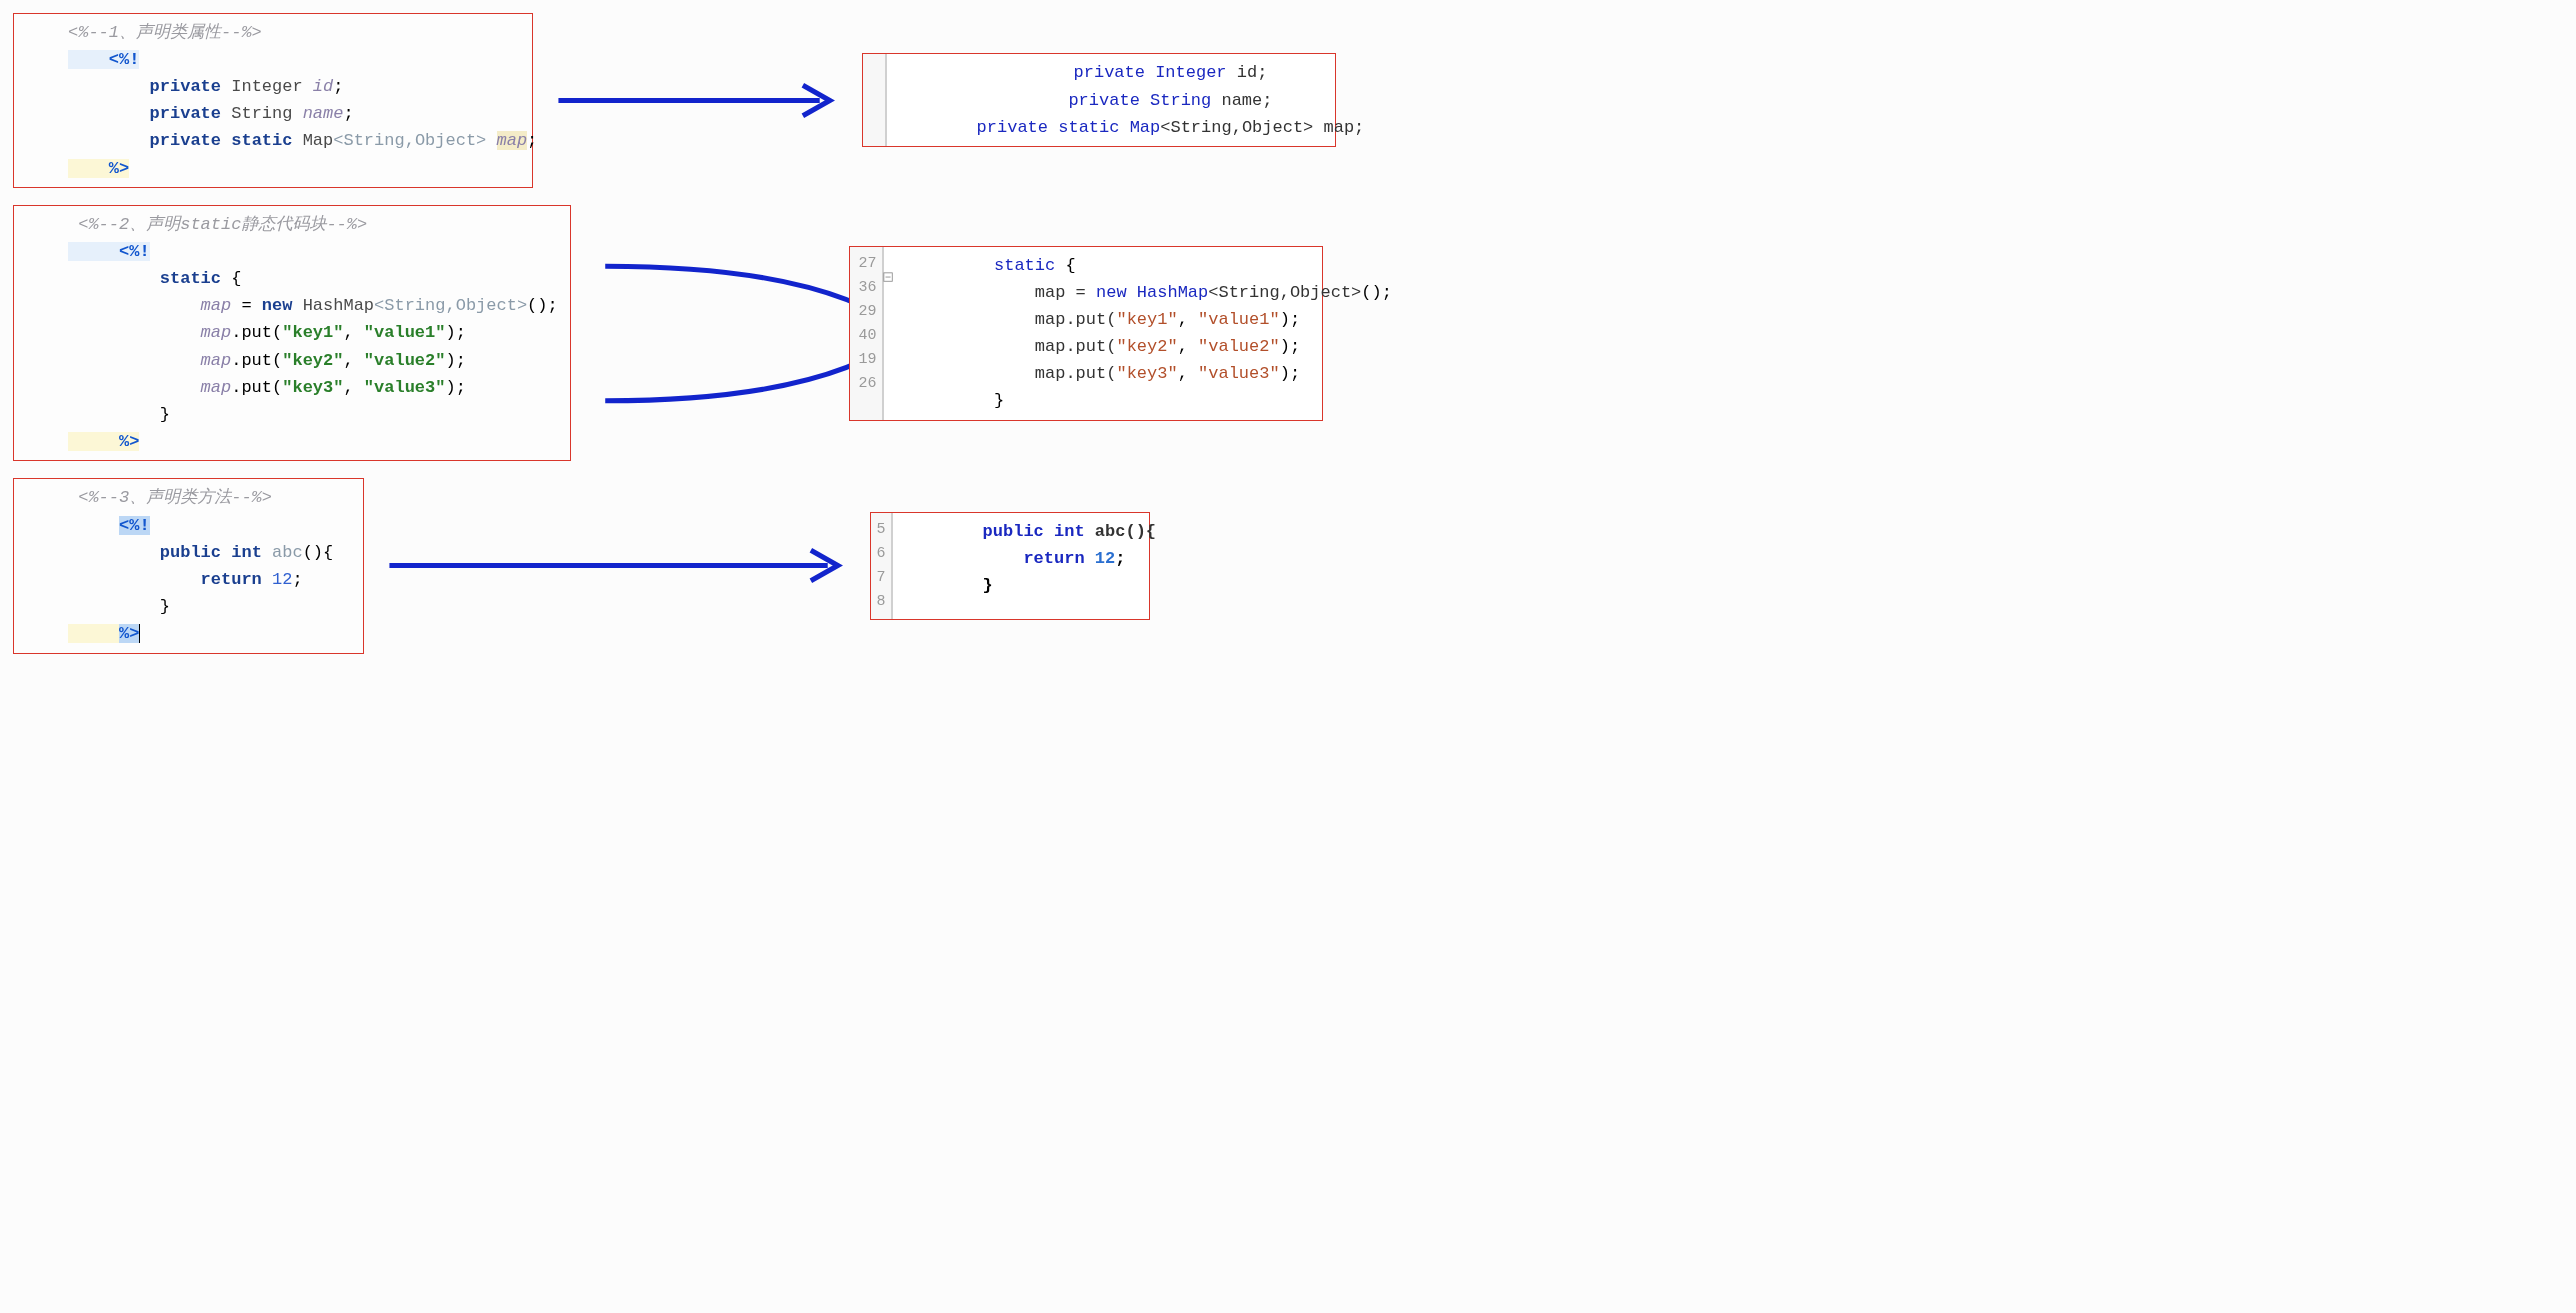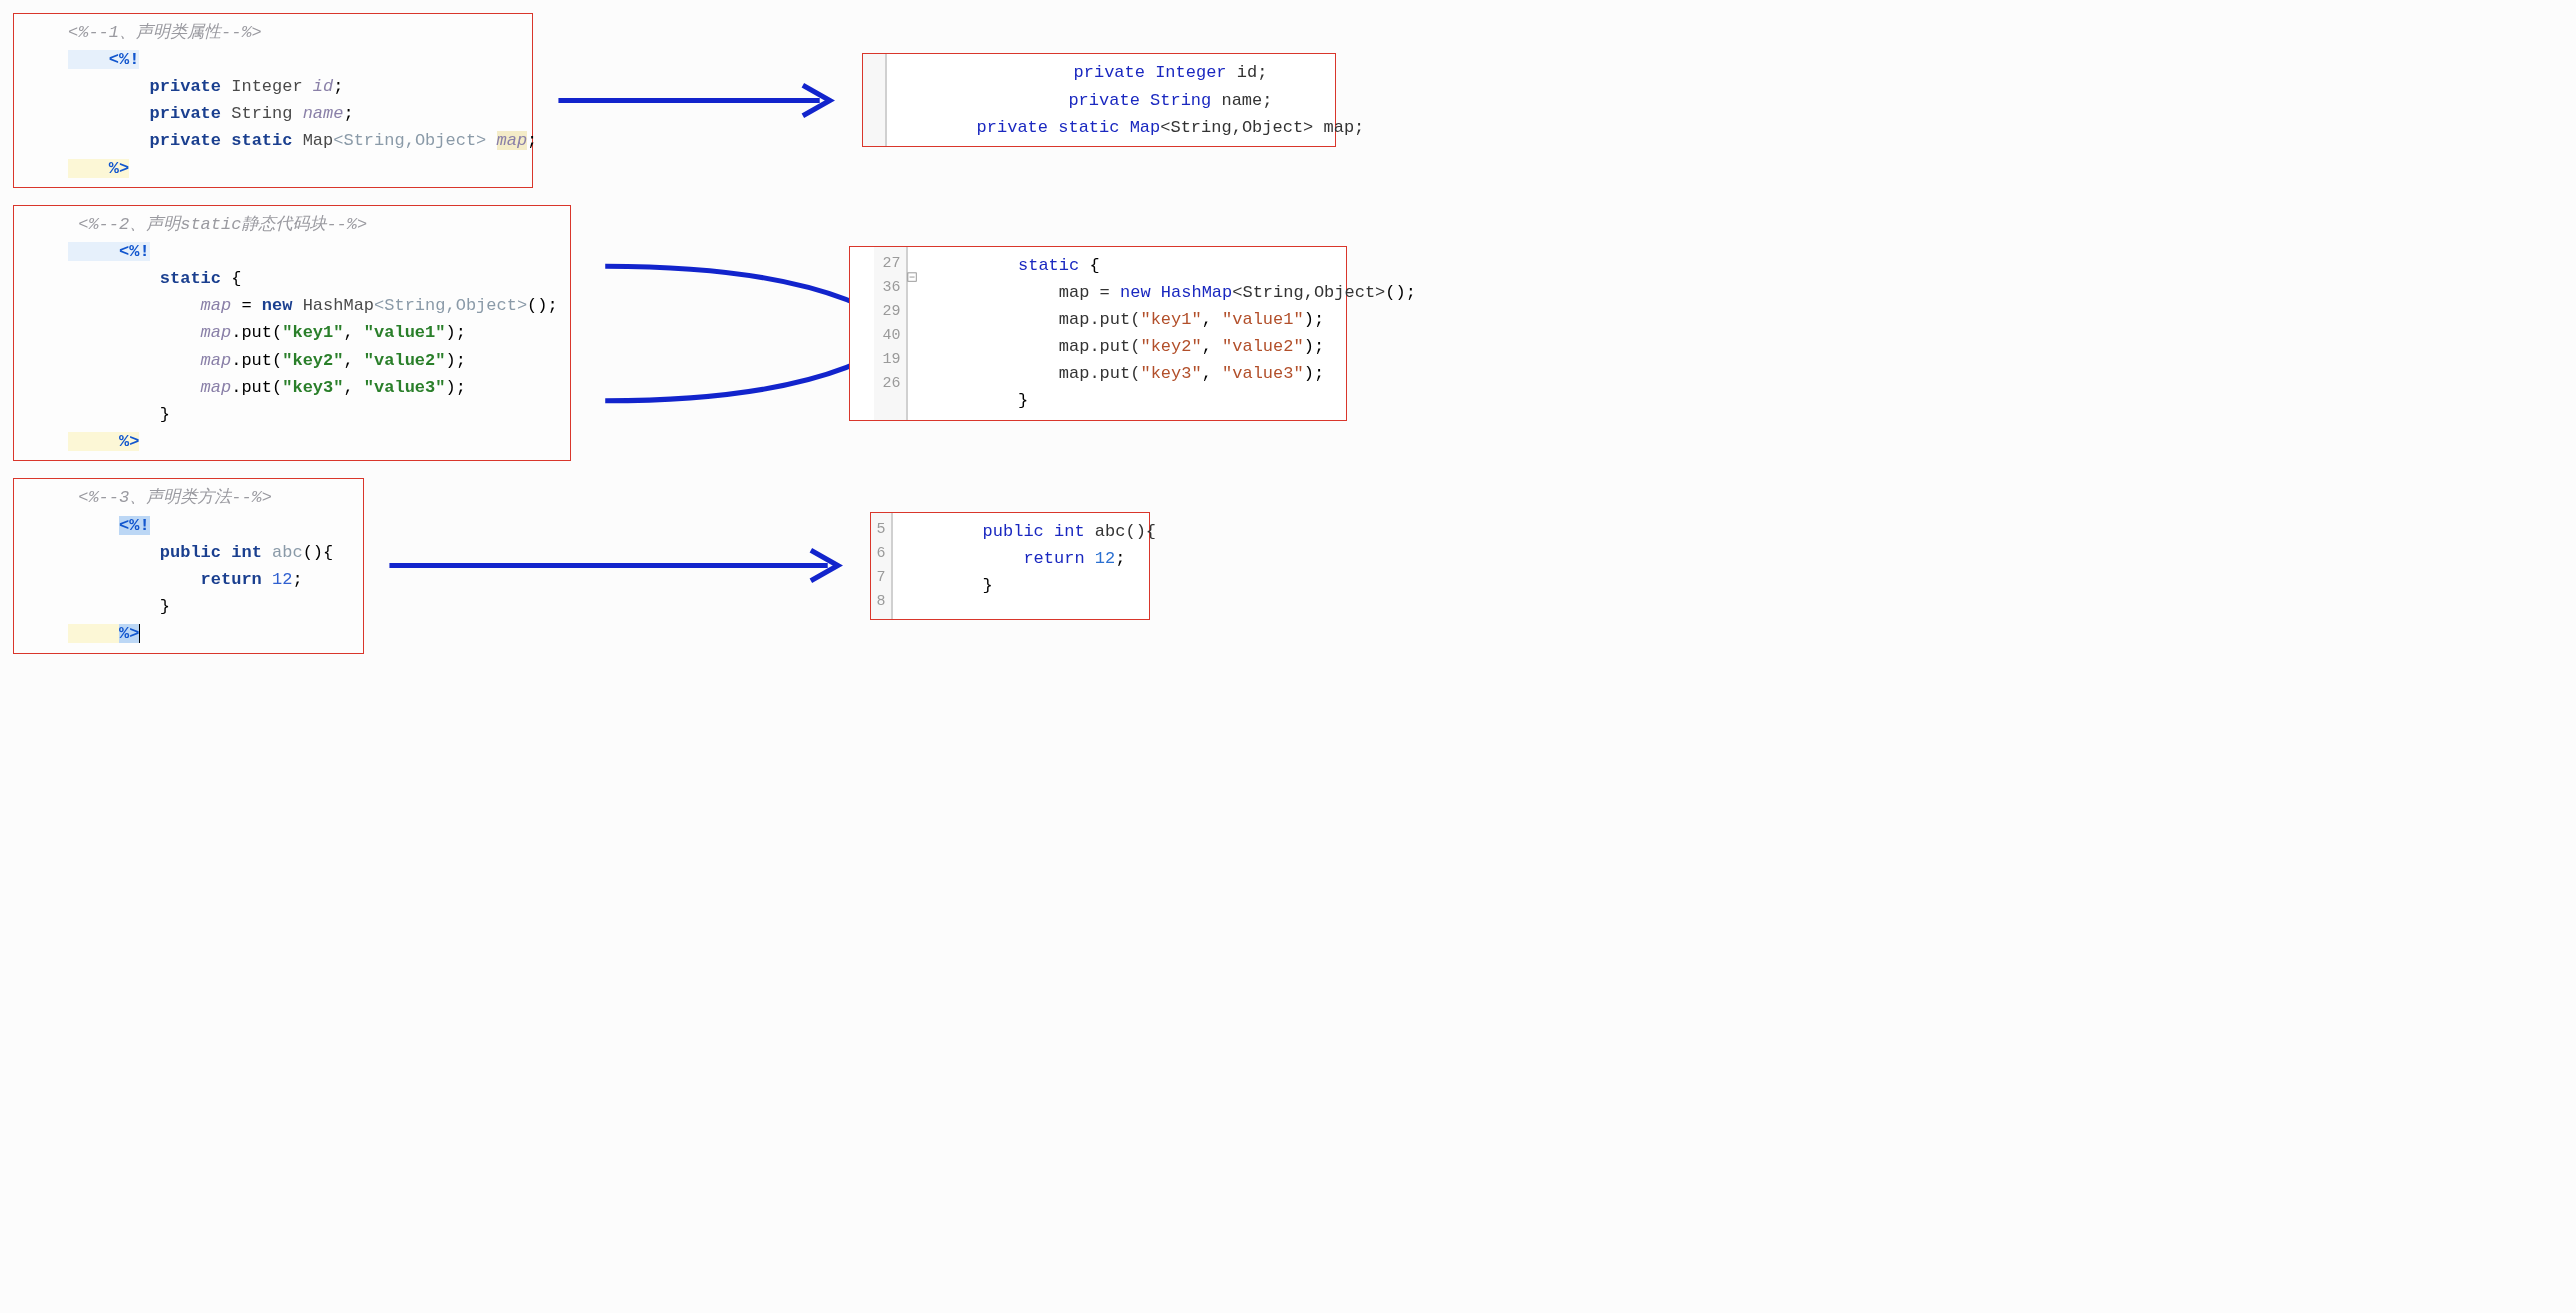--- a/index.html
+++ b/index.html
@@ -120,21 +120,21 @@
              <span class="ident">map</span><span>.put(</span><span class="str-l">"key3"</span><span>, </span><span class="str-l">"value3"</span><span>);</span>
          }
 <span class="hl-bg-close">     <span class="tag">%&gt;</span></span></pre>
   </div>
 
   <svg class="arrow-svg" width="354" height="185" viewBox="0 0 420 220">
     <path d="M 20 30 Q 280 30 380 110 Q 280 190 20 190" fill="none" stroke="#1224cc" stroke-width="6"></path>
     <polyline points="362,92 392,110 362,128" fill="none" stroke="#1224cc" stroke-width="6"></polyline>
   </svg>
 
-  <div class="code-box right-box" style="width:472px; margin-left:-110px;padding-left:24px;">
+  <div class="code-box right-box" style="width:472px; margin-left:-110px;">
     <div class="gutter">
       <div class="gut-col"><span>27</span><br><span>36</span><br><span>29</span><br><span>40</span><br><span>19</span><br><span>26</span></div>
       <div class="gut-mark">
         <svg class="fold" width="11.8" height="11.8" viewBox="0 0 14 14">
             <rect x="1" y="1" width="10" height="10" fill="#fff" stroke="#888"></rect>
             <line x1="3" y1="6" x2="9" y2="6" stroke="#888"></line>
           </svg>
       </div>
 <pre style="flex:1;">          <span class="kw-r">static</span> {
               <span class="plain">map = </span><span class="kw-r">new</span> <span class="type-r">HashMap</span><span class="plain">&lt;String,Object&gt;</span><span>();</span>
@@ -158,20 +158,20 @@
 
   <svg class="arrow-svg" width="472" height="51" viewBox="0 0 560 60">
     <line x1="10" y1="30" x2="530" y2="30" stroke="#1224cc" stroke-width="6"></line>
     <polyline points="510,12 542,30 510,48" fill="none" stroke="#1224cc" stroke-width="6"></polyline>
   </svg>
 
   <div class="code-box right-box" style="width:278px;">
     <div class="gutter">
       <div class="gut-col" style="min-width:10px;"><span>5</span><br><span>6</span><br><span>7</span><br><span>8</span></div>
       <div class="gut-mark"></div>
-<pre style="flex:1;">        <span class="kw-r">public</span> <span class="kw-r">int</span> <span class="plain">abc(){</span>
+<pre style="flex:1;font-weight:bold;">        <span class="kw-r">public</span> <span class="kw-r">int</span> <span class="plain">abc(){</span>
             <span class="kw-r">return</span> <span class="num-r">12</span>;
         }
 </pre>
     </div>
   </div>
 </div>
 
 
 </body></html>

